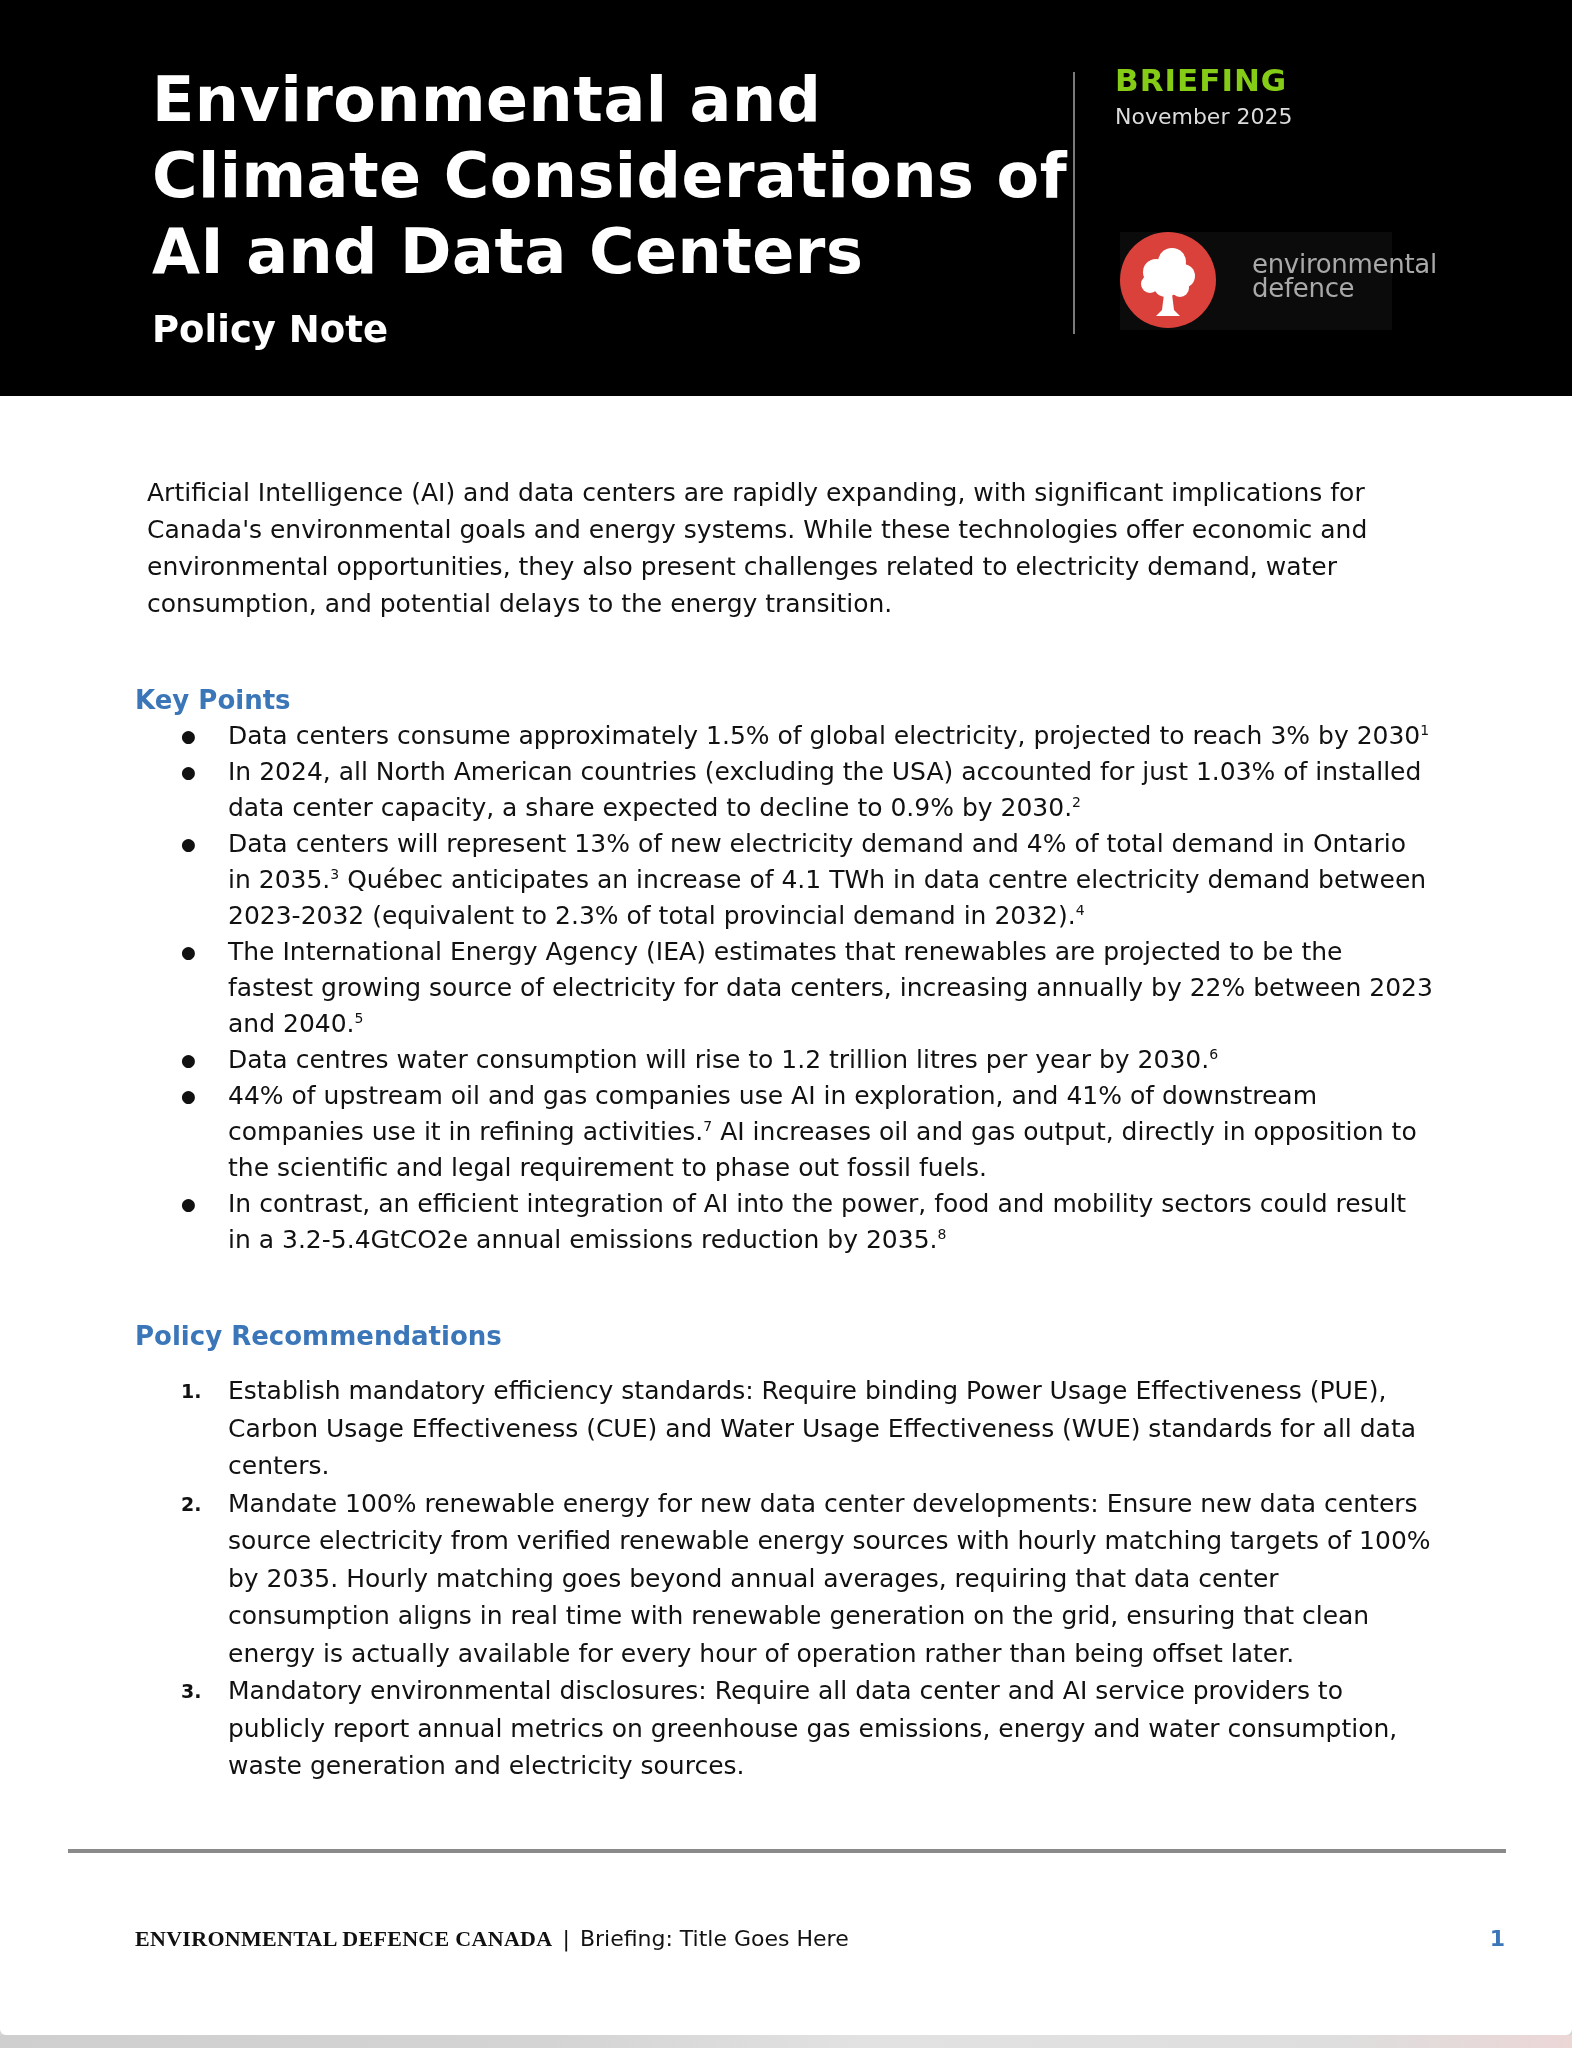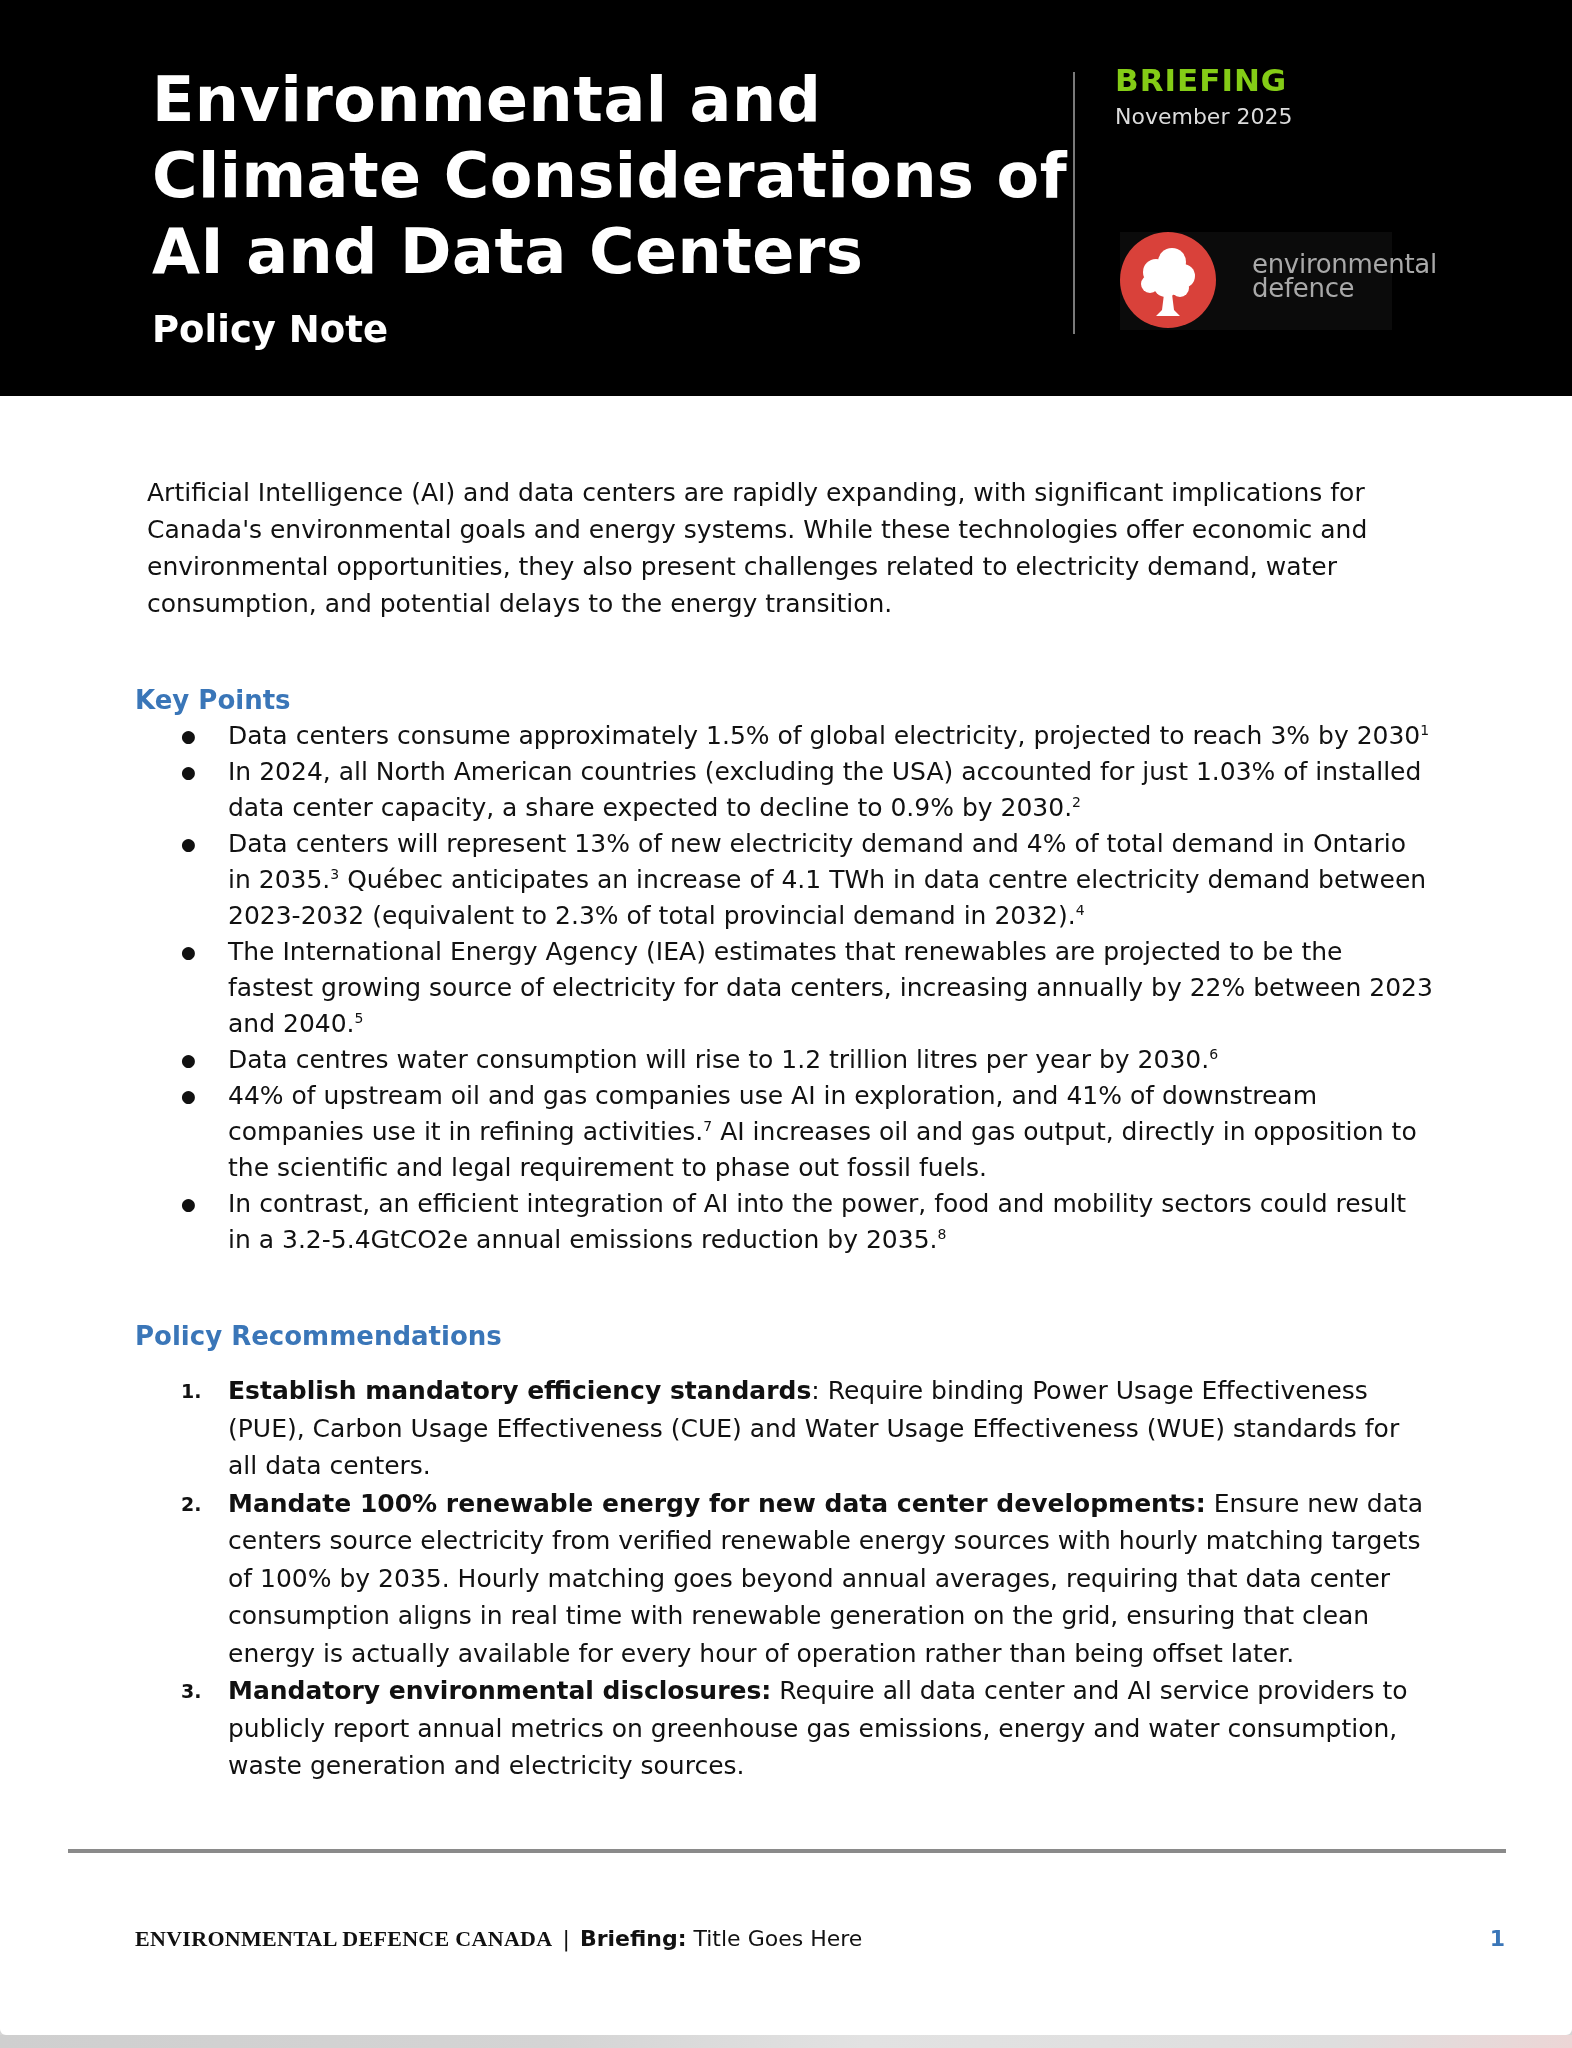--- a/index.html
+++ b/index.html
@@ -71,32 +71,32 @@
   ul.kp li { position: relative; padding-left: 93px; line-height: 36px; }
   ul.kp li::before {
     content: "\25CF"; position: absolute; left: 46px; top: 0; font-size: 17px;
   }
   sup { font-size: 14px; line-height: 0; vertical-align: super; }
   ol.recs { list-style: none; margin: 18px 0 0 0; padding: 0; }
   ol.recs li { position: relative; padding-left: 93px; line-height: 37.5px; }
   .rec-num {
     position: absolute; left: 46px; top: 1px; font-weight: bold; font-size: 19px;
   }
-  .rec-bold { font-weight: bold; text-align: center; }
+  .rec-bold { font-weight: normal; text-align: center; }
   .footer-rule {
     position: absolute; left: 68px; top: 1849px; width: 1438px; height: 4px;
     background: #8a8a8a;
   }
   .footer {
     position: absolute; left: 135px; top: 1926px; width: 1370px;
     font-size: 22px;
   }
   .footer .org { font-weight: bold; letter-spacing: 0.3px; font-family: Liberation Serif, serif; }
   .footer .sep { margin: 0 10px; }
-  .footer .brief-label { font-weight: bold; margin-top: 24px; }
+  .footer .brief-label { font-weight: normal; margin-top: 24px; }
   .page-num {
     position: absolute; right: 0; top: 0; color: #3a76b8; font-weight: bold;
   }
 </style>
 </head>
 <body>
 
 <div class="page">
 
   <div class="header">

